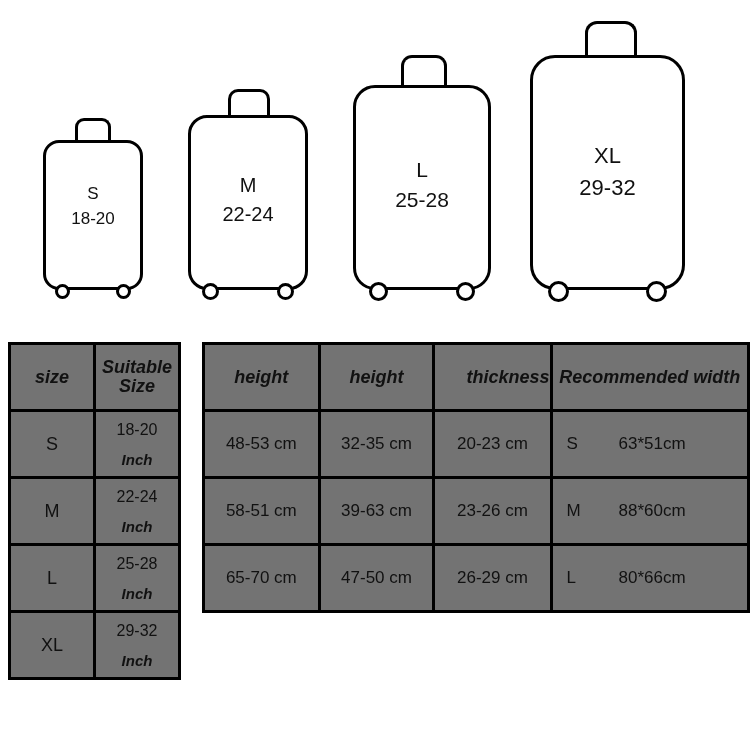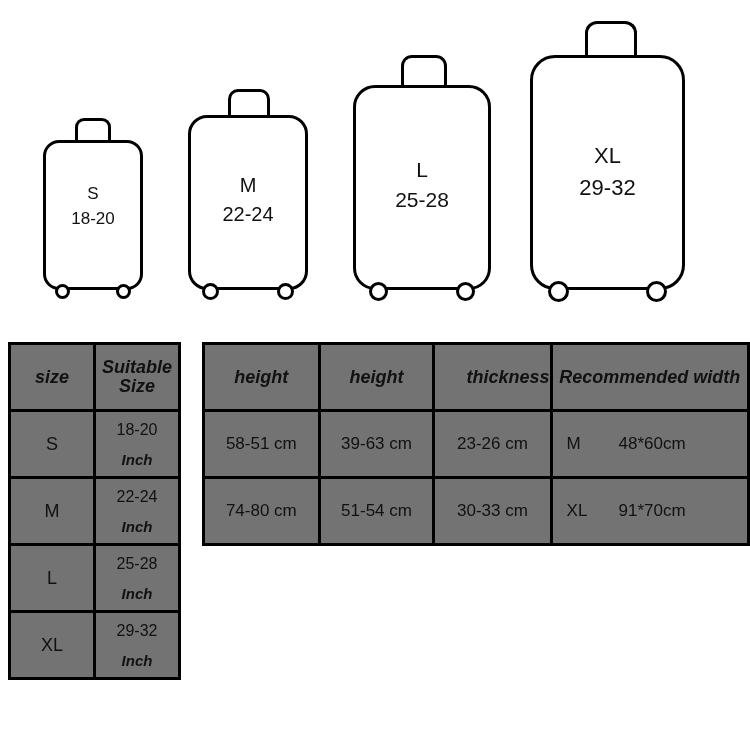--- a/index.html
+++ b/index.html
@@ -300,37 +300,48 @@
     <thead>
       <tr>
         <th class="c-h">height</th>
         <th class="c-w">height</th>
         <th class="c-t">thickness</th>
         <th class="c-r">Recommended width</th>
       </tr>
     </thead>
     <tbody>
       <tr>
+        <td>48-53 cm</td>
+        <td>32-35 cm</td>
+        <td>20-23 cm</td>
+        <td class="rec-cell">
+          <div class="rec-inner">
+            <span class="rec-sz">S</span>
+            <span class="rec-dim">63*51cm</span>
+          </div>
+        </td>
+      </tr>
+      <tr>
         <td>58-51 cm</td>
         <td>39-63 cm</td>
         <td>23-26 cm</td>
         <td class="rec-cell">
           <div class="rec-inner">
             <span class="rec-sz">M</span>
-            <span class="rec-dim">48*60cm</span>
+            <span class="rec-dim">88*60cm</span>
           </div>
         </td>
       </tr>
       <tr>
-        <td>74-80 cm</td>
-        <td>51-54 cm</td>
-        <td>30-33 cm</td>
+        <td>65-70 cm</td>
+        <td>47-50 cm</td>
+        <td>26-29 cm</td>
         <td class="rec-cell">
           <div class="rec-inner">
-            <span class="rec-sz">XL</span>
-            <span class="rec-dim">91*70cm</span>
+            <span class="rec-sz">L</span>
+            <span class="rec-dim">80*66cm</span>
           </div>
         </td>
       </tr>
     </tbody>
   </table>
 
 </div>
 
 </body></html>

